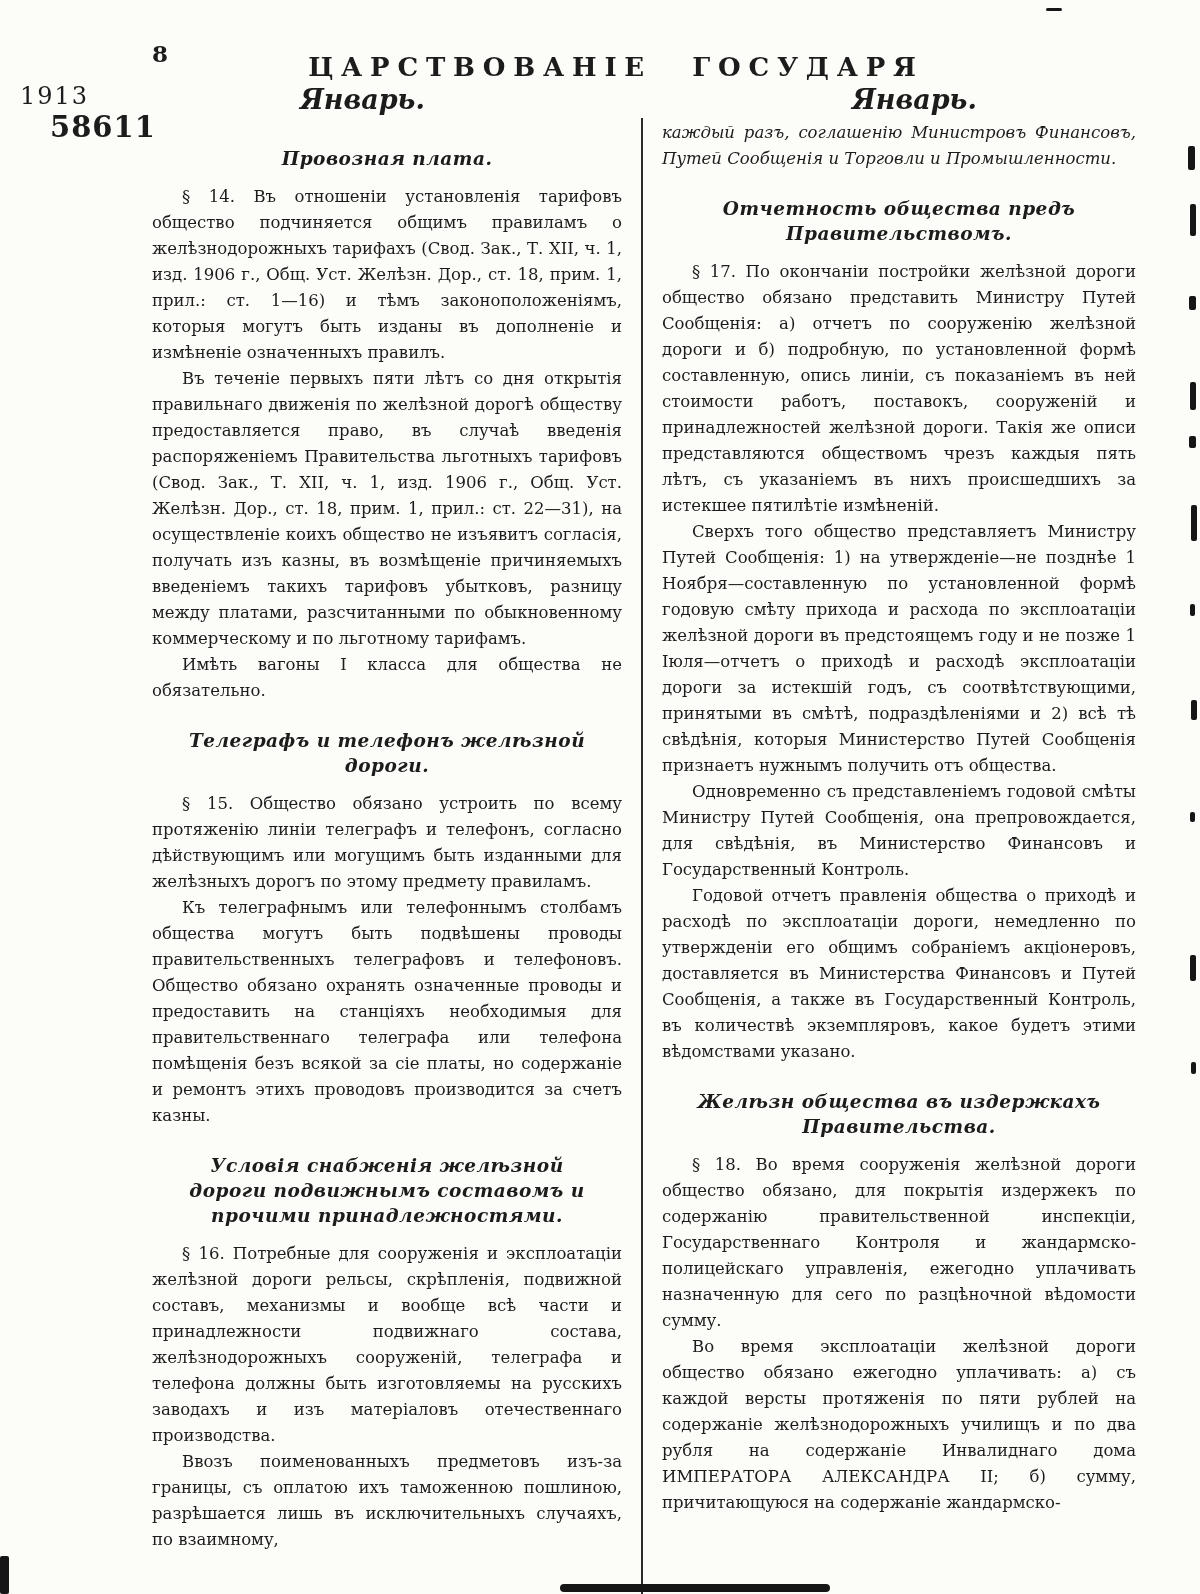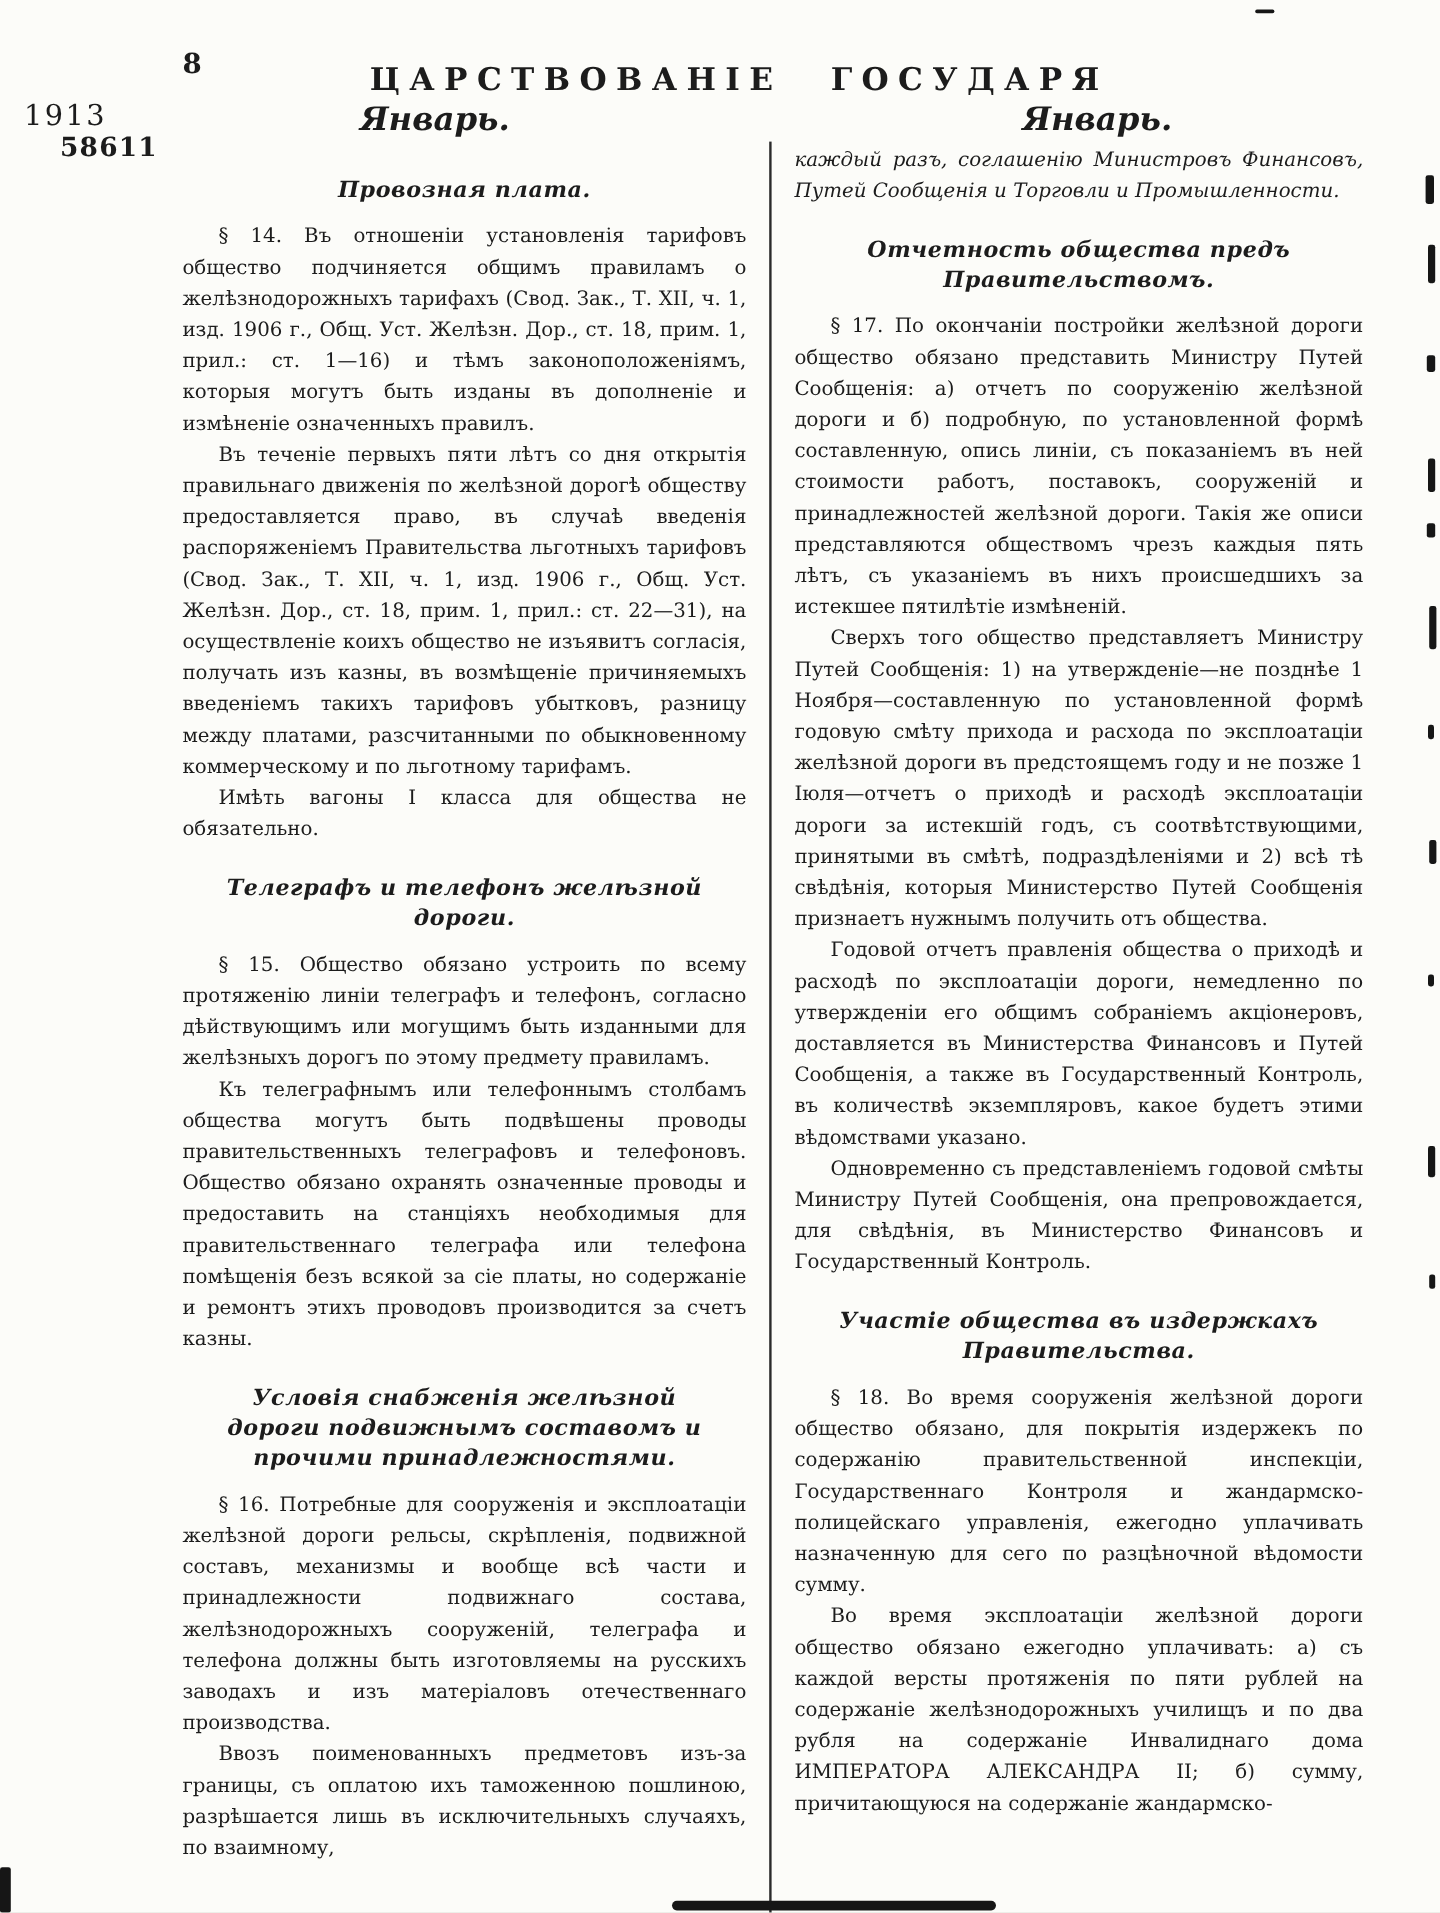--- a/index.html
+++ b/index.html
@@ -26,21 +26,21 @@
   }
   .month { position: absolute; top: 84px; font-style: italic; font-size: 27px; font-weight: bold; }
   .month.left  { left: 300px; }
   .month.right { left: 852px; }
   .year {
     position: absolute; top: 82px; left: 0; width: 100%;
     text-align: left; font-size: 24px; font-weight: normal; letter-spacing: 2px; padding-left: 20px;
   }
   .actno {
     position: absolute; left: 50px; top: 110px;
-    font-size: 22px; font-weight: bold; letter-spacing: 1px;
+    font-size: 29px; font-weight: bold; letter-spacing: 1px;
   }
   
   .divider {
     position: absolute; left: 641px; top: 118px; bottom: 0;
     width: 1.5px; background: #2b2b2b;
   }
   .col {
     position: absolute;
     font-size: 16.5px; line-height: 26px;
     text-align: justify;
@@ -87,24 +87,24 @@
     <p>§ 16. Потребные для сооруженія и эксплоатаціи желѣзной дороги рельсы, скрѣпленія, подвижной составъ, механизмы и вообще всѣ части и принадлежности подвижнаго состава, желѣзнодорожныхъ сооруженій, телеграфа и телефона должны быть изготовляемы на русскихъ заводахъ и изъ матеріаловъ отечественнаго производства.</p>
     <p>Ввозъ поименованныхъ предметовъ изъ-за границы, съ оплатою ихъ таможенною пошлиною, разрѣшается лишь въ исключительныхъ случаяхъ, по взаимному,</p>
   </section>
 
   <section class="col colR">
     <p class="noindent">каждый разъ, соглашенію Министровъ Финансовъ, Путей Сообщенія и Торговли и Промышленности.</p>
 
     <h2>Отчетность общества предъ Правительствомъ.</h2>
     <p>§ 17. По окончаніи постройки желѣзной дороги общество обязано представить Министру Путей Сообщенія: а) отчетъ по сооруженію желѣзной дороги и б) подробную, по установленной формѣ составленную, опись линіи, съ показаніемъ въ ней стоимости работъ, поставокъ, сооруженій и принадлежностей желѣзной дороги. Такія же описи представляются обществомъ чрезъ каждыя пять лѣтъ, съ указаніемъ въ нихъ происшедшихъ за истекшее пятилѣтіе измѣненій.</p>
     <p>Сверхъ того общество представляетъ Министру Путей Сообщенія: 1) на утвержденіе—не позднѣе 1 Ноября—составленную по установленной формѣ годовую смѣту прихода и расхода по эксплоатаціи желѣзной дороги въ предстоящемъ году и не позже 1 Іюля—отчетъ о приходѣ и расходѣ эксплоатаціи дороги за истекшій годъ, съ соотвѣтствующими, принятыми въ смѣтѣ, подраздѣленіями и 2) всѣ тѣ свѣдѣнія, которыя Министерство Путей Сообщенія признаетъ нужнымъ получить отъ общества.</p>
+    <p>Одновременно съ представленіемъ годовой смѣты Министру Путей Сообщенія, она препровождается, для свѣдѣнія, въ Министерство Финансовъ и Государственный Контроль.</p>
     <p>Годовой отчетъ правленія общества о приходѣ и расходѣ по эксплоатаціи дороги, немедленно по утвержденіи его общимъ собраніемъ акціонеровъ, доставляется въ Министерства Финансовъ и Путей Сообщенія, а также въ Государственный Контроль, въ количествѣ экземпляровъ, какое будетъ этими вѣдомствами указано.</p>
-    <p>Одновременно съ представленіемъ годовой смѣты Министру Путей Сообщенія, она препровождается, для свѣдѣнія, въ Министерство Финансовъ и Государственный Контроль.</p>
 
-    <h2>Участіе общества въ издержкахъ Правительства.</h2>
+    <h2>Желѣзн общества въ издержкахъ Правительства.</h2>
     <p>§ 18. Во время сооруженія желѣзной дороги общество обязано, для покрытія издержекъ по содержанію правительственной инспекціи, Государственнаго Контроля и жандармско-полицейскаго управленія, ежегодно уплачивать назначенную для сего по разцѣночной вѣдомости сумму.</p>
     <p>Во время эксплоатаціи желѣзной дороги общество обязано ежегодно уплачивать: а) съ каждой версты протяженія по пяти рублей на содержаніе желѣзнодорожныхъ училищъ и по два рубля на содержаніе Инвалиднаго дома ИМПЕРАТОРА АЛЕКСАНДРА II; б) сумму, причитающуюся на содержаніе жандармско-</p>
   </section>
 
   <div class="art" style="left:1046px; top:8px;  width:16px; height:3px;"></div>
   <div class="art" style="left:1188px; top:146px; width:7px; height:24px;"></div>
   <div class="art" style="left:1190px; top:204px; width:6px; height:32px;"></div>
   <div class="art" style="left:1189px; top:296px; width:7px; height:14px;"></div>
   <div class="art" style="left:1190px; top:382px; width:6px; height:28px;"></div>
   <div class="art" style="left:1189px; top:436px; width:7px; height:12px;"></div>

